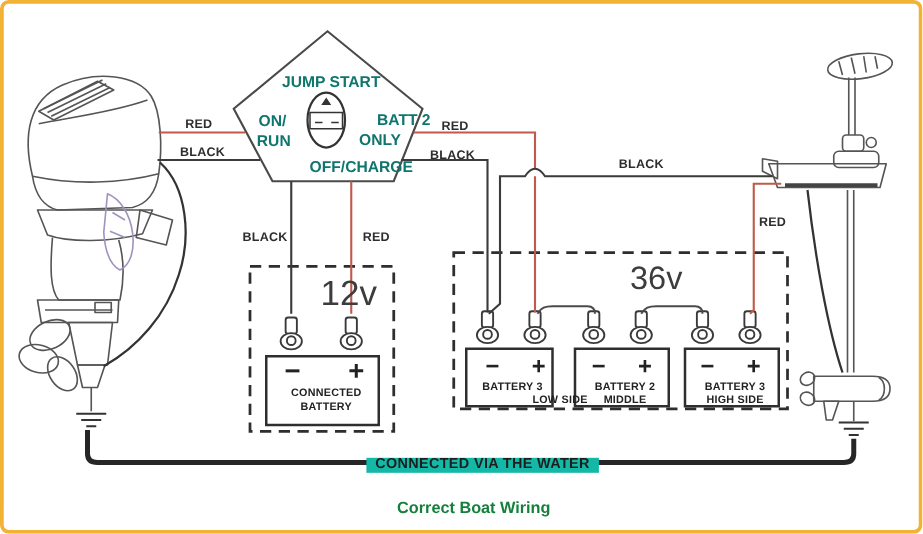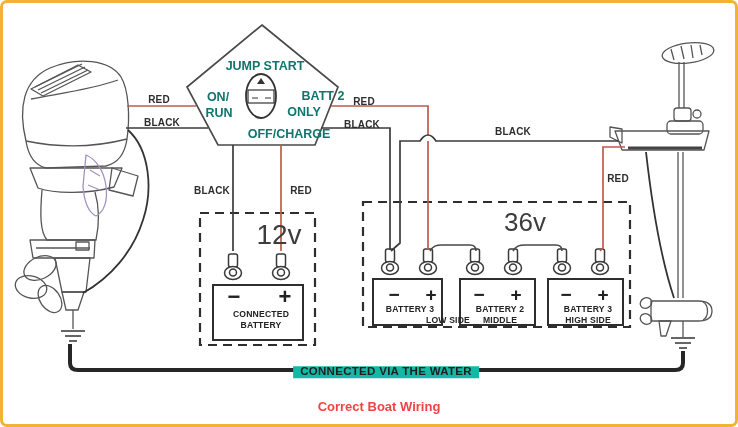--- a/index.html
+++ b/index.html
@@ -23,21 +23,21 @@
   }
   .wirelbl{font-size:10px;font-weight:700;letter-spacing:.2px;}
   .swlbl{font-size:12.5px;font-weight:600;color:#0f766e;text-align:right;}
   .voltlbl{font-weight:500;color:#3d3d3d;}
   .v12{font-size:28px;}
   .v36{font-size:26px;}
   .term{font-size:22px;font-weight:800;color:#222;}
   .term36{font-size:19px;}
   .batname{font-size:8.6px;font-weight:700;letter-spacing:.2px;color:#222;}
   .waterlbl{font-size:11.5px;font-weight:700;letter-spacing:.3px;background:#14b8a6;padding:0 7px;color:#1e1e1e;}
-  .caption{font-size:13px;font-weight:700;color:#ef4444;}
+  .caption{font-size:13px;font-weight:700;color:#15803d;}
 </style>
 </head>
 <body>
 
 <div class="frame">
 
   <svg width="732" height="421" viewBox="3 3 732 421">
 
     <g fill="none" stroke="#2e2e2e" stroke-width="2.2" stroke-dasharray="9 6">
       <rect x="200" y="213" width="115" height="132"></rect>

